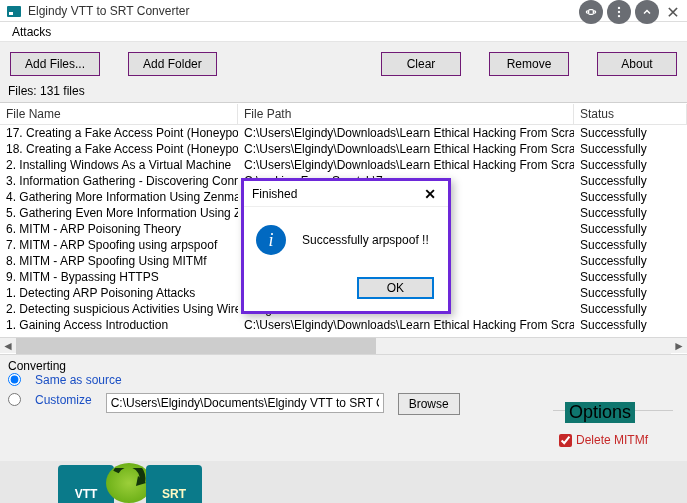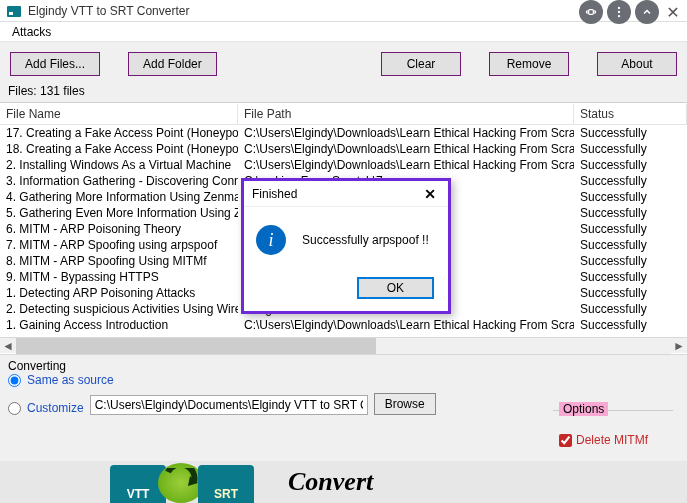--- a/index.html
+++ b/index.html
@@ -36,32 +36,32 @@
 .hscroll { height: 16px; background: #f0f0f0; display: flex; align-items: center; border-top: 1px solid #d8d8d8; }
 .hscroll .arrow { width: 16px; height: 16px; display: flex; align-items: center; justify-content: center; color: #606060; cursor: pointer; }
 .hscroll .track { flex: 1; height: 16px; background: #f0f0f0; position: relative; }
 .hscroll .thumb { position: absolute; left: 0; top: 0; height: 16px; width: 360px; background: #cdcdcd; }
 
 .convpanel { background: #f0f0f0; padding: 4px 8px 6px 8px; border-top: 1px solid #d8d8d8; }
 .convpanel .label { font-size: 12px; }
 .outrow { display: flex; align-items: center; gap: 12px; }
 .outrow .outlabel { font-weight: bold; font-size: 12px; min-width: 100px; }
 .radiocol { display: flex; flex-direction: column; gap: 6px; }
-.radiorow { display: flex; align-items: flex-end; gap: 6px; }
+.radiorow { display: flex; align-items: flex-start; gap: 14px; }
 .radiorow input[type=radio] { cursor: pointer; }
 .bluelink { color: #1a4fc4; cursor: pointer; }
 .pathinput { width: 278px; border: 1px solid #aaa; padding: 2px 4px; background: #fff; }
 .browsebtn { padding: 3px 10px; border: 1px solid #888; background: #e9e9e9; cursor: pointer; }
 
 .optionsbox { position: absolute; right: 14px; bottom: 46px; width: 120px; border-top: 1px solid #ccc; padding: 22px 6px 10px 6px; background: #f0f0f0; }
-.optionsbox .legend { position: absolute; top: -9px; left: 6px; background: #f9a8d4; padding: 0 4px; font-size: 12px; }
+.optionsbox .legend { position: absolute; top: -9px; left: 12px; background: #0f766e; padding: 0 4px; font-size: 18px; }
 .optionsbox label { color: #c62828; display: flex; align-items: center; gap: 4px; cursor: pointer; }
 .optionsbox input[type=checkbox] { accent-color: #c62828; }
 
-.convertbar { height: 42px; background: #e7e7e7; display: flex; align-items: center; justify-content: flex-start; padding-left: 110px; gap: 30px; position: absolute; bottom: 0; left: 0; right: 0; }
+.convertbar { height: 42px; background: #e7e7e7; display: flex; align-items: center; justify-content: flex-start; padding-left: 58px; gap: 30px; position: absolute; bottom: 0; left: 0; right: 0; }
 .logo { width: 148px; height: 42px; position: relative; }
 .logo .vtt { position: absolute; left: 0; top: 4px; width: 56px; height: 38px; background: #0a7a8a; border-radius: 4px 4px 0 0; display: flex; align-items: flex-end; justify-content: center; color: #fff; font-weight: bold; font-size: 12px; padding-bottom: 2px; }
 .logo .arrow { position: absolute; left: 48px; top: 2px; width: 46px; height: 40px; background: radial-gradient(#9ccf3a, #5aa40a); border-radius: 50%; }
 .logo .arrow svg { position: absolute; left: 6px; top: 5px; }
 .logo .srt { position: absolute; left: 88px; top: 4px; width: 56px; height: 38px; background: #0a7a8a; border-radius: 4px 4px 0 0; display: flex; align-items: flex-end; justify-content: center; color: #fef9c3; font-weight: bold; font-size: 12px; padding-bottom: 2px; }
 .convertlabel { font-family: Georgia, serif; font-style: italic; font-size: 26px; font-weight: bold; }
 
 .dialog { position: absolute; left: 241px; top: 178px; width: 210px; background: #fff; border: 3px solid #6d28d9; box-shadow: 3px 3px 8px rgba(0,0,0,0.25); }
 .dialog .dtitle { height: 26px; display: flex; align-items: center; justify-content: space-between; padding: 0 4px 0 8px; background: #fff; border-bottom: 1px solid #eee; }
 .dialog .dclose { width: 28px; height: 20px; display: flex; align-items: center; justify-content: center; cursor: pointer; font-size: 14px; font-weight: bold; }
@@ -232,21 +232,20 @@
   <div class="logo">
     <div class="vtt">VTT</div>
     <div class="arrow">
         <svg width="34" height="30" viewBox="0 0 34 30">
           <path d="M4 4 A14 14 0 0 1 30 14" fill="none" stroke="#13350a" stroke-width="6"></path>
           <polygon points="26,8 34,15 24,18" fill="#13350a"></polygon>
         </svg>
       </div>
     <div class="srt">SRT</div>
   </div>
-  <div class="convertlabel">Convert</div>
 </div>
 
 <div class="dialog">
   <div class="dtitle">
     <span>Finished</span>
     <div class="dclose">✕</div>
   </div>
   <div class="dbody">
     <div class="infoicon">i</div>
     <span>Successfully arpspoof !!</span>

